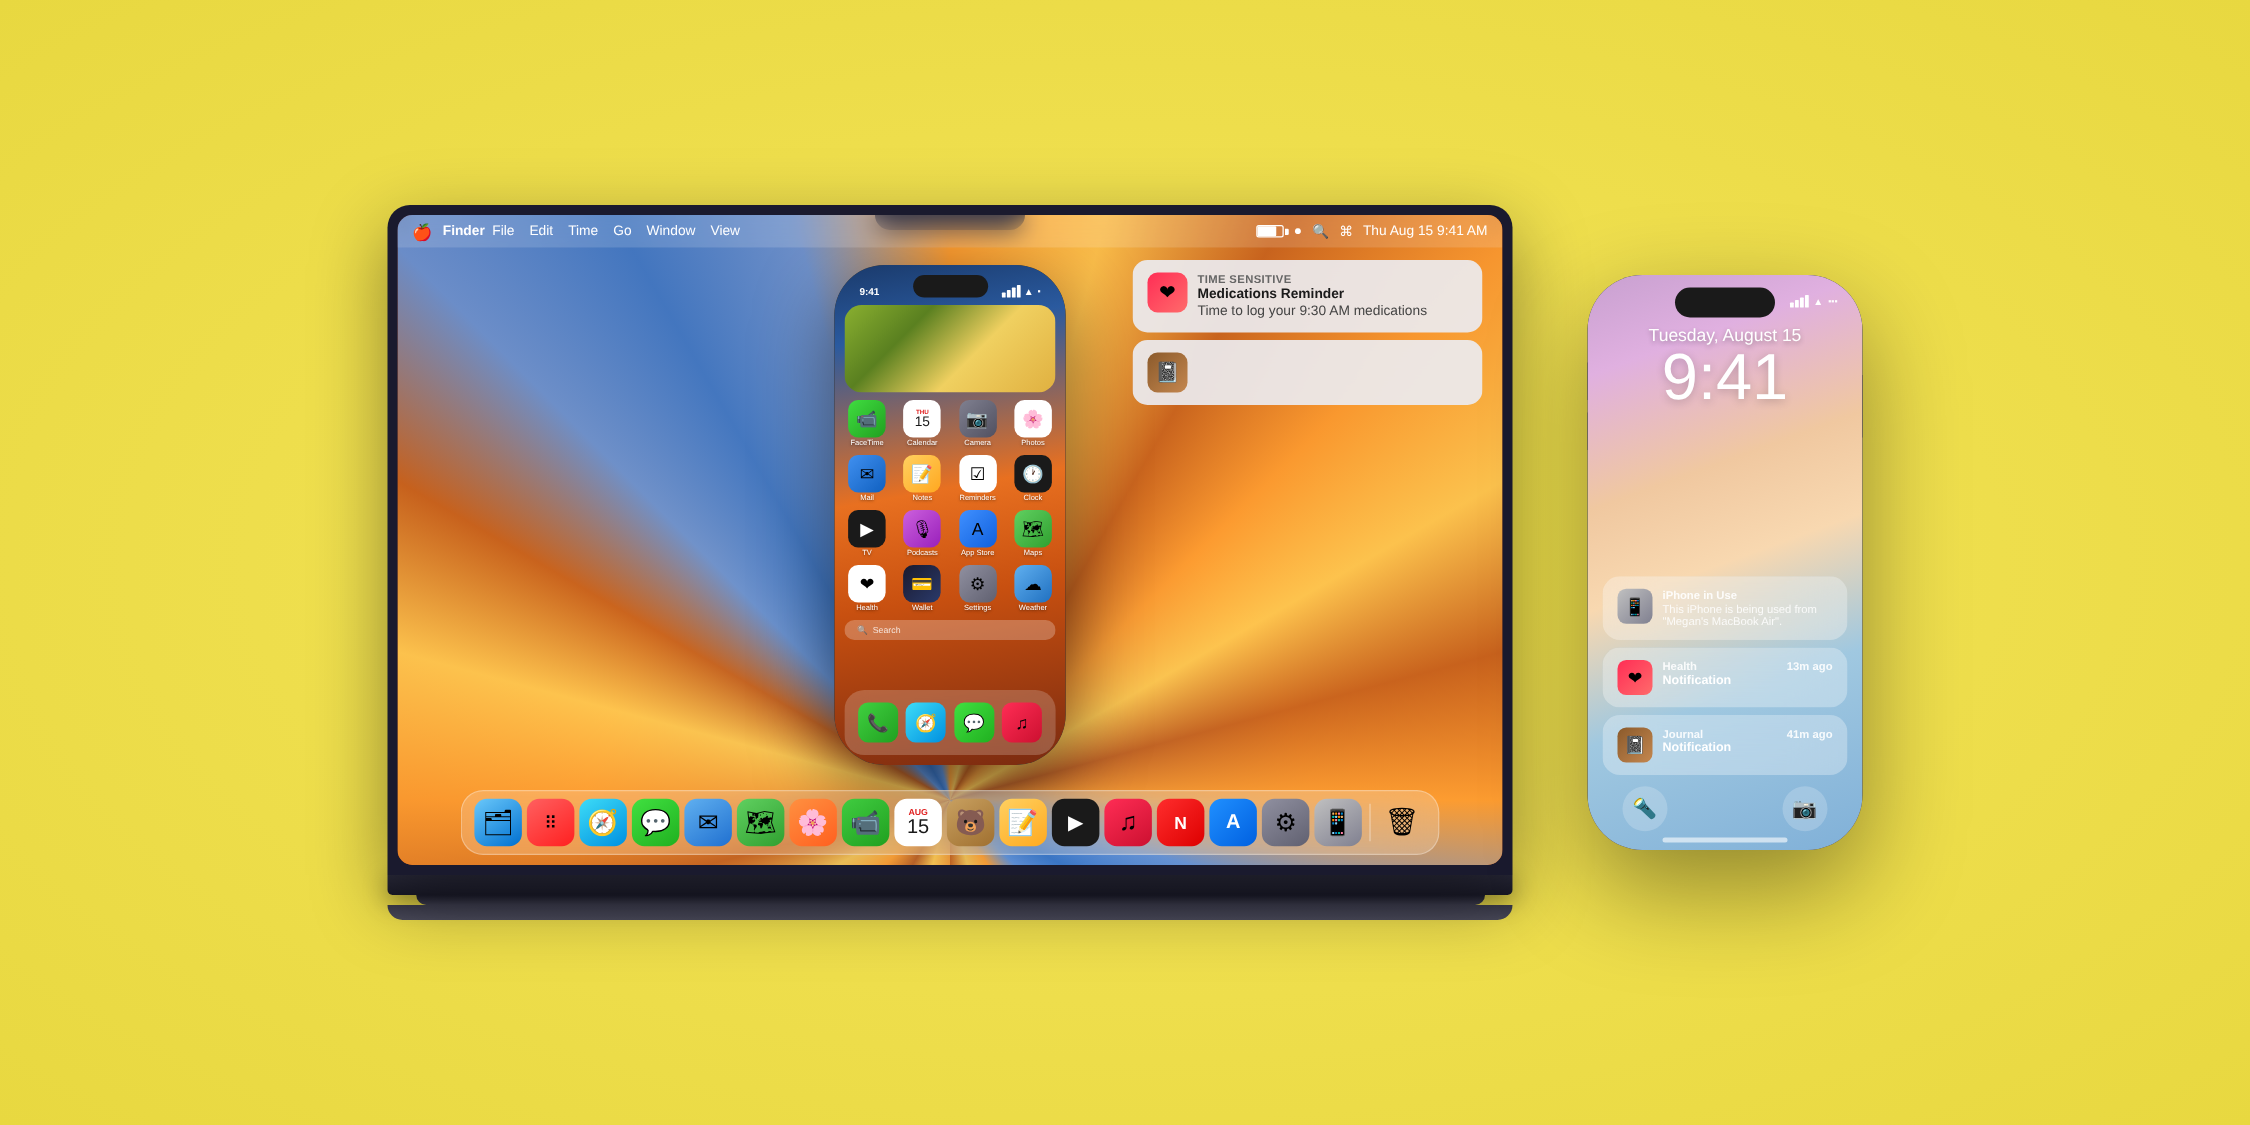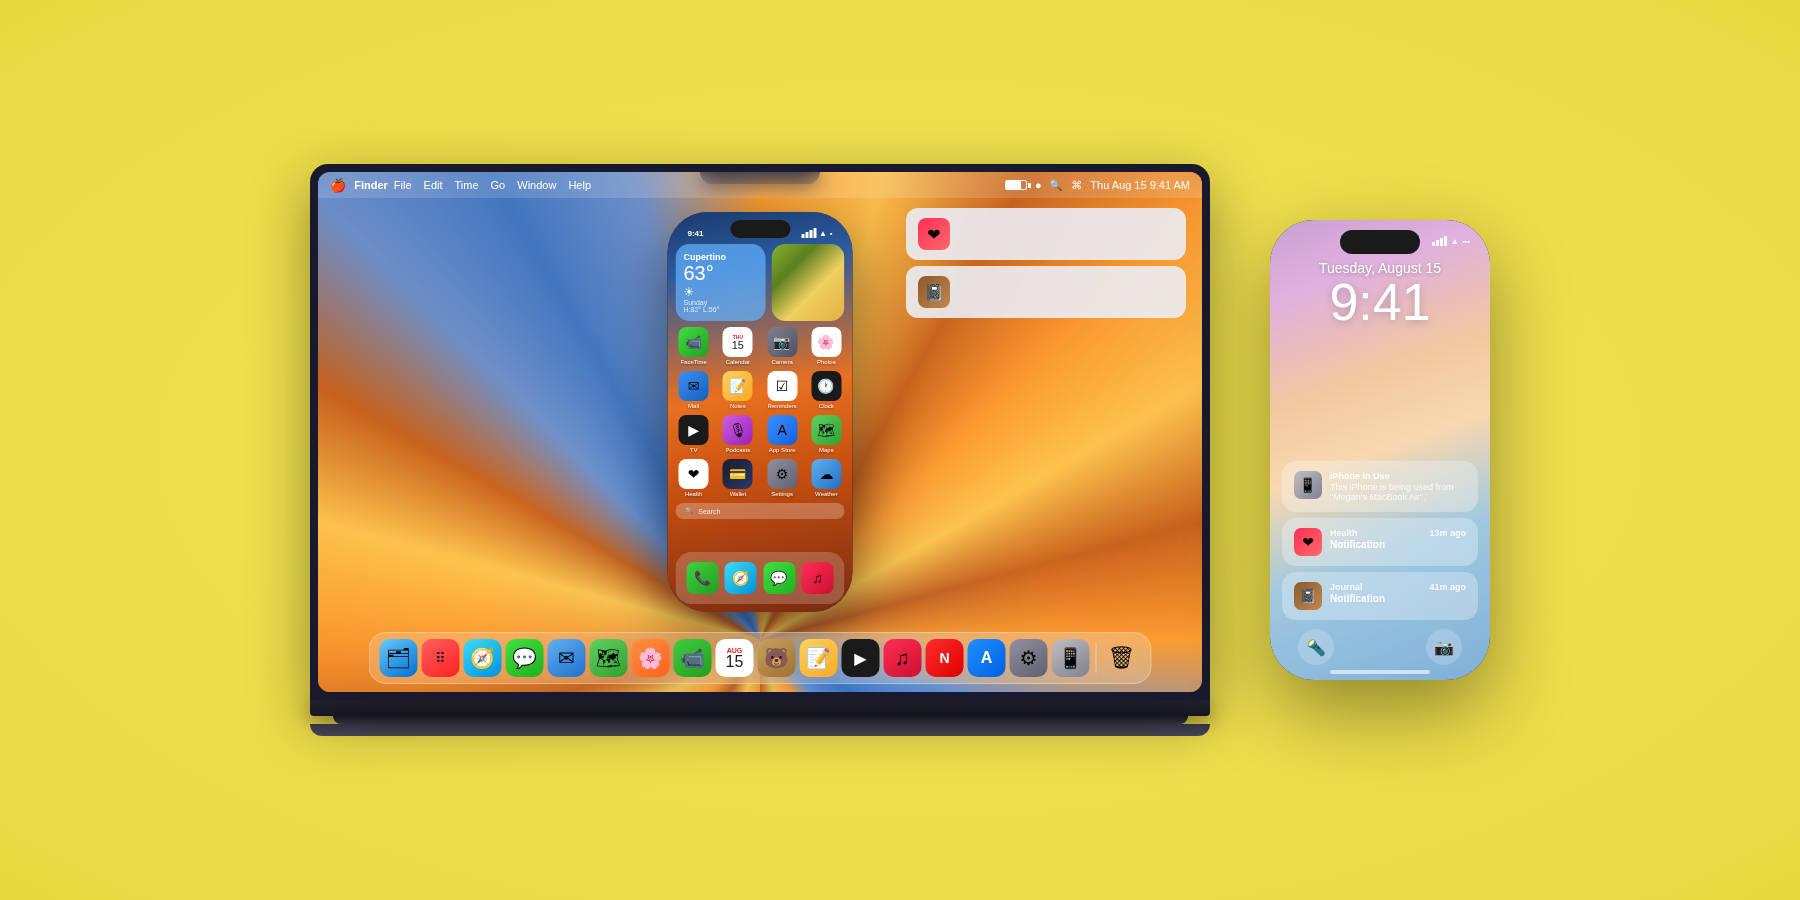--- a/index.html
+++ b/index.html
@@ -687,37 +687,42 @@
 
           <div class="mac-menubar">
             <span class="apple-logo">🍎</span>
             <span style="font-weight:700; margin-right:4px;text-align:right;">Finder</span>
             <div class="menu-items">
               <span>File</span>
               <span>Edit</span>
               <span>Time</span>
               <span>Go</span>
               <span>Window</span>
-              <span>Help</span>
+              <span>View</span>
             </div>
             <div class="right-side">
               <div class="battery-icon">
                   <div class="battery-fill"></div>
                 </div>
               <span>●</span>
               <span>🔍</span>
               <span>⌘</span>
               <span>Thu Aug 15  9:41 AM</span>
             </div>
           </div>
 
           <div class="mac-notifications">
 
             <div class="mac-notif">
               <div class="notif-icon health">❤</div>
+              <div class="notif-content">
+                <div class="notif-app">TIME SENSITIVE</div>
+                <div class="notif-title">Medications Reminder</div>
+                <div class="notif-body">Time to log your 9:30 AM medications</div>
+              </div>
             </div>
 
             <div class="mac-notif">
               <div class="notif-icon journal">📓</div>
             </div>
           </div>
 
           <div class="iphone-in-mac">
             <div class="iphone-notch"></div>
             <div class="iphone-screen">
@@ -731,27 +736,20 @@
                       <span></span>
                   </div>
                   <span style="font-size:8px;">▲</span>
                   <span>▪</span>
                 </div>
               </div>
 
               <div class="iphone-home">
 
                 <div class="widget-row">
-                  <div class="widget-weather">
-                    <div class="city">Cupertino</div>
-                    <div class="temp">63°</div>
-                    <div style="font-size:12px;">☀</div>
-                    <div class="desc">Sunday</div>
-                    <div class="desc">H:82° L:56°</div>
-                  </div>
                   <div class="widget-photos">
                     <div class="widget-photos-inner"></div>
                   </div>
                 </div>
 
                 <div class="app-grid">
                   <div class="app-icon">
                     <div class="icon-img" style="background:linear-gradient(135deg,#40dd40,#20a020);">📹</div>
                     <span class="icon-label">FaceTime</span>
                   </div>

